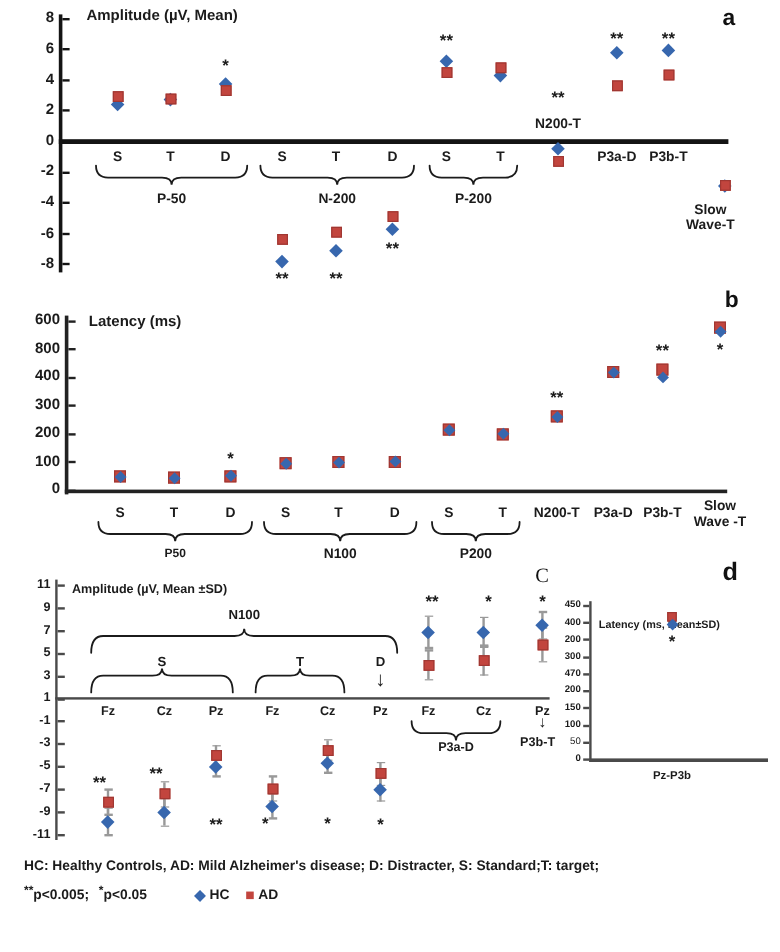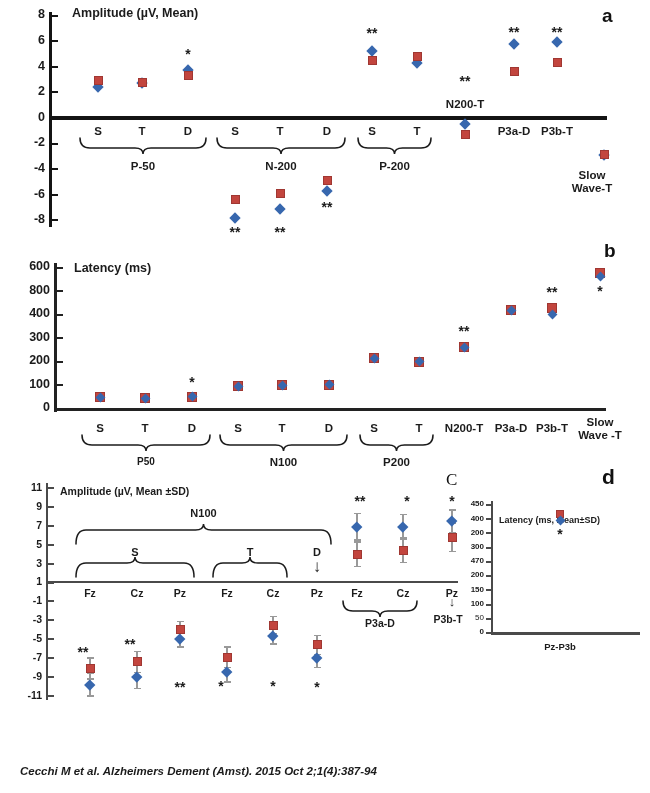--- a/index.html
+++ b/index.html
@@ -36,23 +36,31 @@
 
   <div class="title" style="left:74px;top:261px;font-size:12.5px">Latency (ms)</div>
   <div class="plabel" style="left:604px;top:241px;font-size:19px">b</div>
 
   <div class="title" style="left:60px;top:485px;font-size:10.5px">Amplitude (µV, Mean ±SD)</div>
   <div class="plabel" style="left:446px;top:471px;font-size:17px;font-family:'Liberation Serif',serif;font-weight:normal">C</div>
 
   <div class="title" style="left:499px;top:515px;font-size:9px">Latency (ms, Mean±SD)</div>
   <div class="plabel" style="left:602px;top:466px;font-size:21px">d</div>
 
-
-
-  <div class="ftr cite" style="left:20px;top:765px;font-size:11.5px">Cecchi M et al. Alzheimers Dement (Amst). 2015 Oct 2;1(4):387-94</div>
+  <div class="ftr" style="left:20px;top:716px;font-size:11.5px">HC: Healthy Controls, AD: Mild Alzheimer's disease; D: Distracter, S: Standard;T: target;</div>
+
+  <div class="ftr" style="left:20px;top:738px;font-size:11.5px">
+    <span class="sup">**</span><span>p&lt;0.005;</span>
+    <span class="sup" style="margin-left:5px">*</span><span>p&lt;0.05</span>
+    <span class="legend">
+      <span class="lg-glyph" id="lg-hc" style="color: rgb(55, 103, 174);">◆</span><span>HC</span>
+      <span class="lg-glyph" id="lg-ad" style="color: rgb(194, 69, 62);">■</span><span>AD</span>
+    </span>
+  </div>
+
 <div class="abs" style="left: 49px; top: 12px; width: 3px; height: 215px; background: rgb(20, 20, 20);"></div>
     <div class="abs" style="left: 49px; top: 116.25px; width: 558px; height: 3.5px; background: rgb(20, 20, 20);"></div>
     <div class="abs" style="left: 52px; top: 14.6px; width: 6px; height: 2px; background: rgb(20, 20, 20);"></div>
     <div class="abs" style="right: 605px; top: 8.35px; font-size: 12.5px; font-weight: bold; color: rgb(27, 27, 27); line-height: 1;">8</div>
     <div class="abs" style="left: 52px; top: 40.2px; width: 6px; height: 2px; background: rgb(20, 20, 20);"></div>
     <div class="abs" style="right: 605px; top: 33.95px; font-size: 12.5px; font-weight: bold; color: rgb(27, 27, 27); line-height: 1;">6</div>
     <div class="abs" style="left: 52px; top: 65.8px; width: 6px; height: 2px; background: rgb(20, 20, 20);"></div>
     <div class="abs" style="right: 605px; top: 59.55px; font-size: 12.5px; font-weight: bold; color: rgb(27, 27, 27); line-height: 1;">4</div>
     <div class="abs" style="left: 52px; top: 91.4px; width: 6px; height: 2px; background: rgb(20, 20, 20);"></div>
     <div class="abs" style="right: 605px; top: 85.15px; font-size: 12.5px; font-weight: bold; color: rgb(27, 27, 27); line-height: 1;">2</div>

